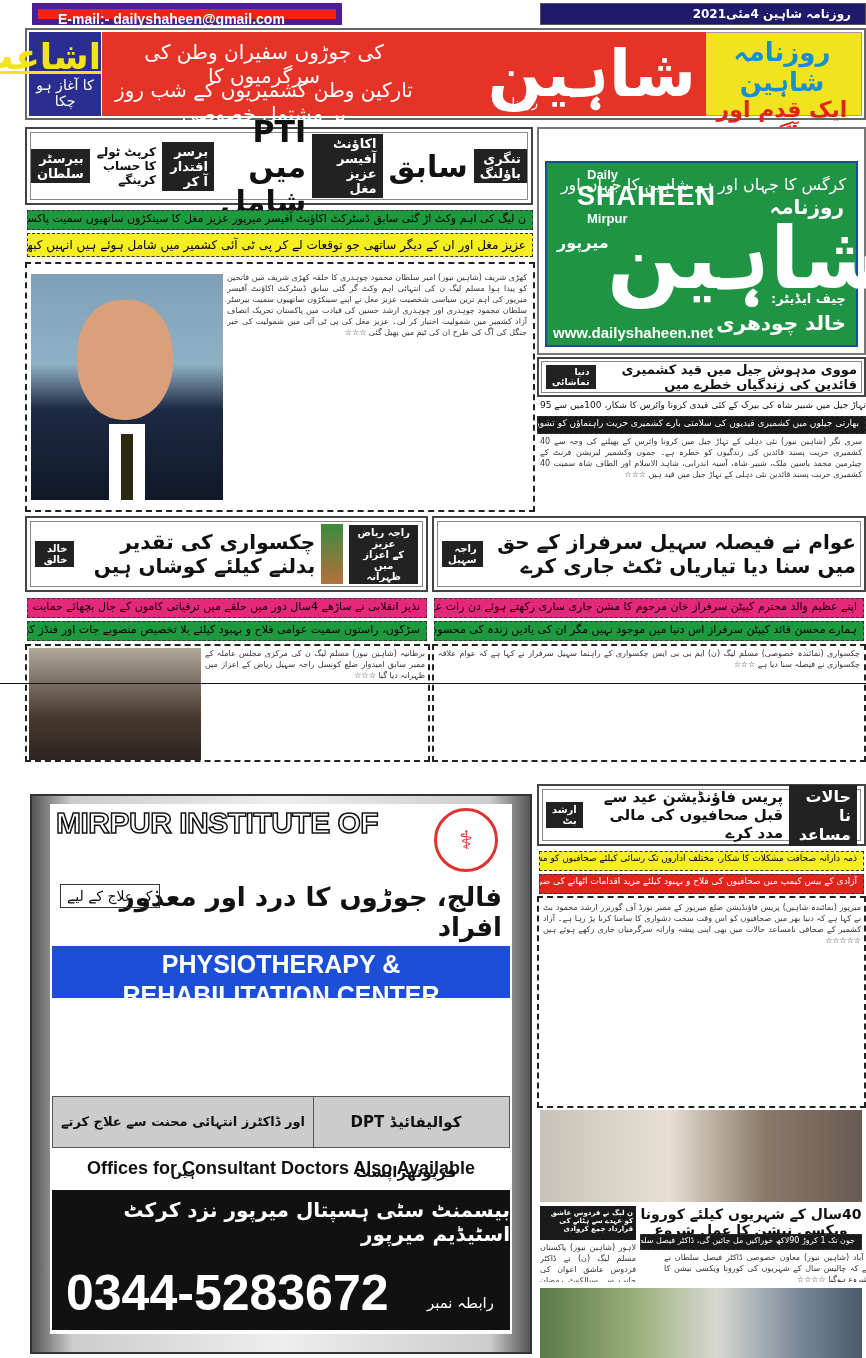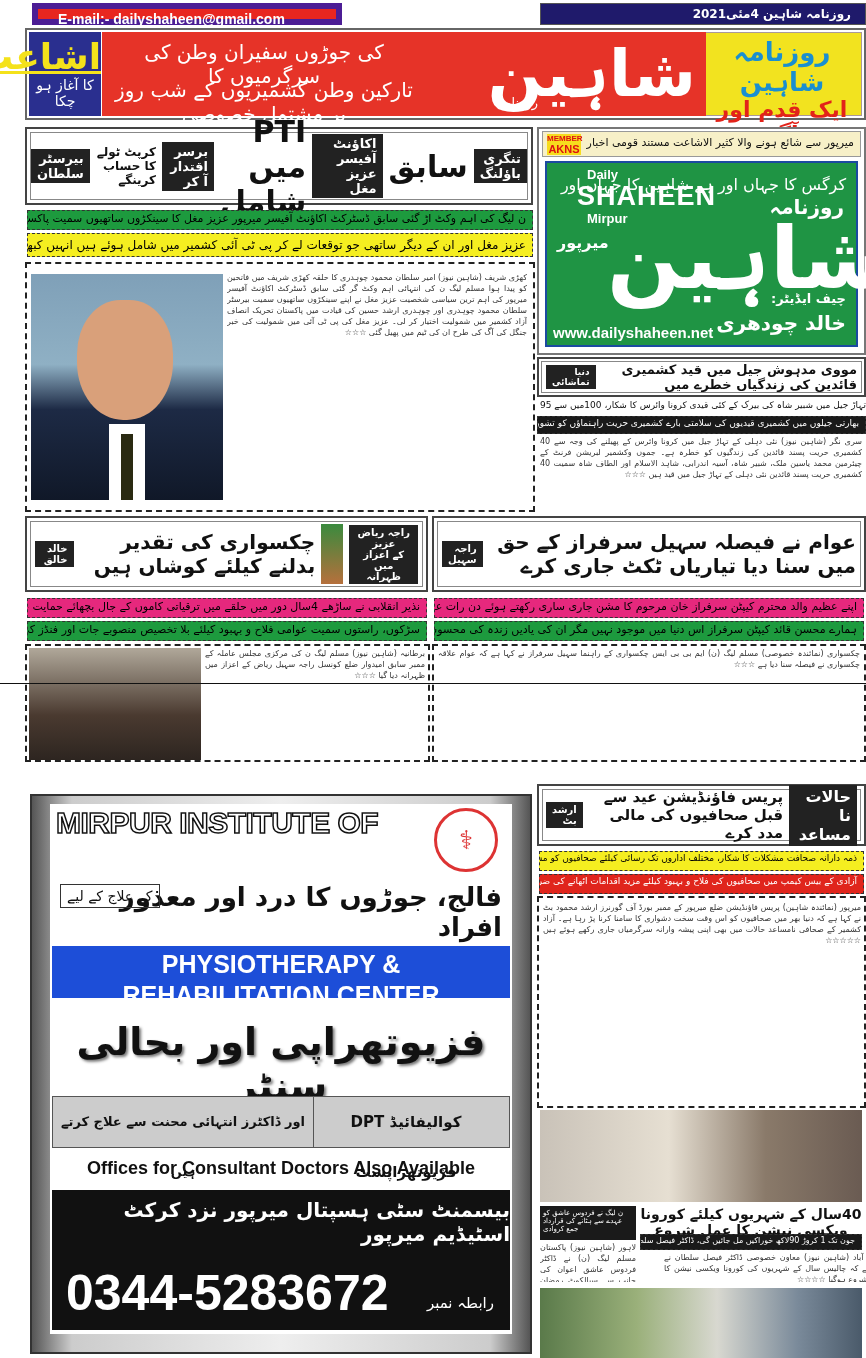--- a/index.html
+++ b/index.html
@@ -87,24 +87,20 @@
     <div class="l1 ur">کی جوڑوں سفیران وطن کی سرگرمیوں کا</div>
     <div class="l2 ur">تارکین وطن کشمیریوں کے شب روز پر مشتمل خصوصی</div>
   </div>
   <div class="m-left">
     <div class="a1 ur">اشاعت</div>
     <div class="a2 ur">کا آغاز ہو چکا</div>
   </div>
 </div>
 
 <div id="logo" class="abs">
-  <div class="tag">
-    <div class="mem"><span>MEMBER</span><br><b>AKNS</b></div>
-    <div class="txt">میرپور سے شائع ہونے والا کثیر الاشاعت مستند قومی اخبار</div>
-  </div>
   <div class="green">
     <div class="daily">Daily</div>
     <div class="shaheen">SHAHEEN</div>
     <div class="mirpur">Mirpur</div>
     <div class="slogan">کرگس کا جہاں اور ہے شاہین کا جہاں اور</div>
     <div class="rz ur">روزنامہ</div>
     <div class="urdu-big">شاہین</div>
     <div class="mp ur">میرپور</div>
     <div class="ce">چیف ایڈیٹر:</div>
     <div class="ed">خالد چودھری</div>
@@ -173,21 +169,20 @@
 </div>
 <div class="hline"></div>
 
 <div id="ad" class="abs">
   <div class="white">
     <div class="title"><span>MIRPUR INSTITUTE OF</span><br></div>
     <div class="emblem">⚕</div>
     <div class="ur1">فالج، جوڑوں کا درد اور معذور افراد</div>
     <div class="ur1box">کے علاج کے لیے</div>
     <div class="black1"><span>PHYSIOTHERAPY &amp;</span><br><span>REHABILITATION CENTER</span></div>
-    <div class="ur2">فزیوتھراپی اور بحالی سنٹر</div>
     <div class="gbox" style="right:2px;width:208px;">کوالیفائیڈ DPT فزیوتھراپسٹ</div>
     <div class="gbox" style="left:2px;width:262px;font-size:13px;">اور ڈاکٹرز انتہائی محنت سے علاج کرتے ہیں</div>
     <div class="off">Offices for Consultant Doctors Also Available</div>
     <div class="black2">
       <div class="addr">بیسمنٹ سٹی ہسپتال میرپور نزد کرکٹ اسٹیڈیم میرپور</div>
       <div class="phone">0344-5283672</div>
       <div class="rl">رابطہ نمبر</div>
     </div>
   </div>
 </div>
@@ -201,16 +196,16 @@
 </div>
 <div class="abs strip y" style="left:539px;top:851px;width:325px;height:20px;font-size:9px;">ذمہ دارانہ صحافت مشکلات کا شکار، مختلف اداروں تک رسائی کیلئے صحافیوں کو مسائل کا سامنا ہے دکھوں کا مداوا کیا جائے</div>
 <div class="abs strip r" style="left:539px;top:874px;width:325px;height:20px;font-size:9px;">آزادی کے بیس کیمپ میں صحافیوں کی فلاح و بہبود کیلئے مزید اقدامات اٹھانے کی ضرورت ہے، ممبر بورڈ آف گورنرز</div>
 <div class="abs dash" style="left:537px;top:896px;width:329px;height:212px;">
   <div class="abs col" style="left:4px;top:4px;width:318px;height:200px;">میرپور (نمائندہ شاہین) پریس فاؤنڈیشن ضلع میرپور کے ممبر بورڈ آف گورنرز ارشد محمود بٹ نے کہا ہے کہ دنیا بھر میں صحافیوں کو اس وقت سخت دشواری کا سامنا کرنا پڑ رہا ہے۔ آزاد کشمیر کے صحافی نامساعد حالات میں بھی اپنی پیشہ وارانہ سرگرمیاں جاری رکھے ہوئے ہیں ☆☆☆☆☆</div>
 </div>
 
 <div class="abs photo" style="left:540px;top:1110px;width:322px;height:92px;background:linear-gradient(90deg,#c9c2b8,#e6dfd2 40%,#8a7a6a 70%,#6a5b52);"></div>
 <div class="abs" style="left:640px;top:1206px;width:222px;height:26px;font-size:14px;font-weight:bold;direction:rtl;text-align:center;">40سال کے شہریوں کیلئے کورونا ویکسی نیشن کا عمل شروع</div>
 <div class="abs strip dk" style="left:640px;top:1234px;width:222px;height:16px;font-size:8px;">جون تک 1 کروڑ 90لاکھ خوراکیں مل جائیں گی، ڈاکٹر فیصل سلطان</div>
-<div class="abs" style="left:540px;top:1206px;width:96px;height:34px;background:#1a1a1a;color:#fff;font-size:7px;direction:rtl;text-align:left;padding:3px;">ن لیگ نے فردوس عاشق کو عہدے سے ہٹانے کی قرارداد جمع کروادی</div>
+<div class="abs" style="left:540px;top:1206px;width:96px;height:34px;background:#1a1a1a;color:#fff;font-size:7px;direction:rtl;text-align:right;padding:3px;font-weight:bold;">ن لیگ نے فردوس عاشق کو عہدے سے ہٹانے کی قرارداد جمع کروادی</div>
 <div class="abs col" style="left:640px;top:1252px;width:222px;height:30px;margin-left:24px;">اسلام آباد (شاہین نیوز) معاون خصوصی ڈاکٹر فیصل سلطان نے کہا ہے کہ چالیس سال کے شہریوں کی کورونا ویکسی نیشن کا عمل شروع ہوگیا ☆☆☆☆</div>
 <div class="abs col" style="left:540px;top:1242px;width:96px;height:40px;">لاہور (شاہین نیوز) پاکستان مسلم لیگ (ن) نے ڈاکٹر فردوس عاشق اعوان کی جانب سے سیالکوٹ رمضان بازار میں خاتون افسر کی سرزنش کے خلاف قرارداد جمع کروادی ☆☆☆</div>
 <div class="abs photo" style="left:540px;top:1288px;width:322px;height:70px;background:linear-gradient(90deg,#5a7a4a,#9ab07a 30%,#d8d8d0 55%,#7a8a9a 80%,#4a5a6a);"></div>
 
 </body></html>

